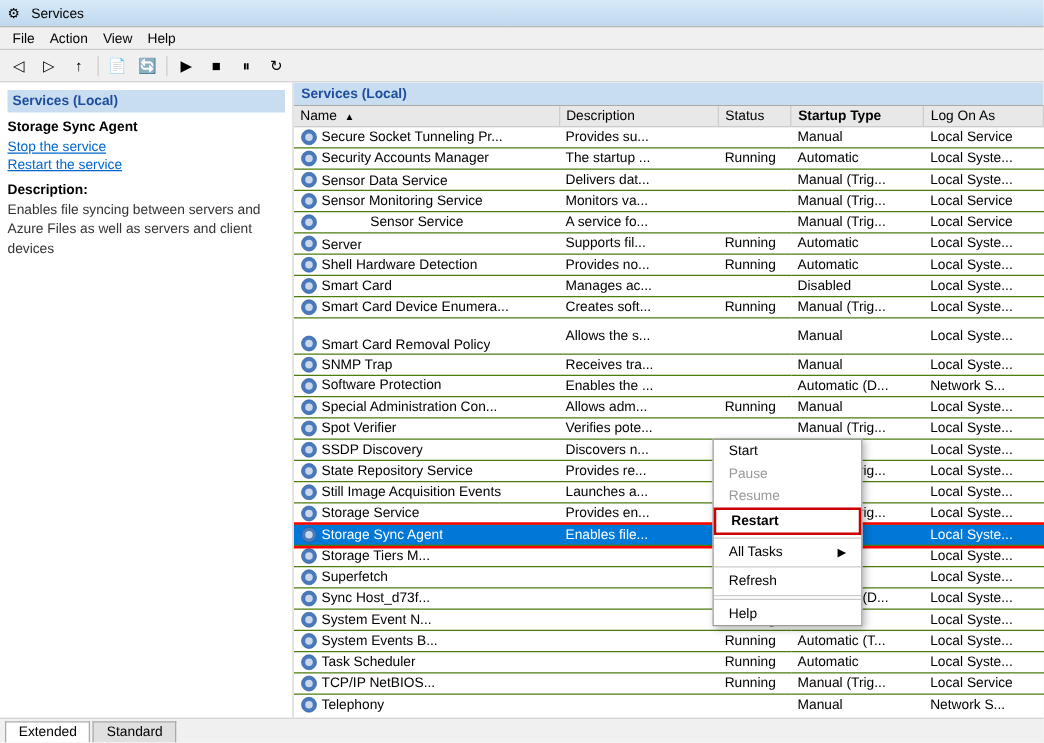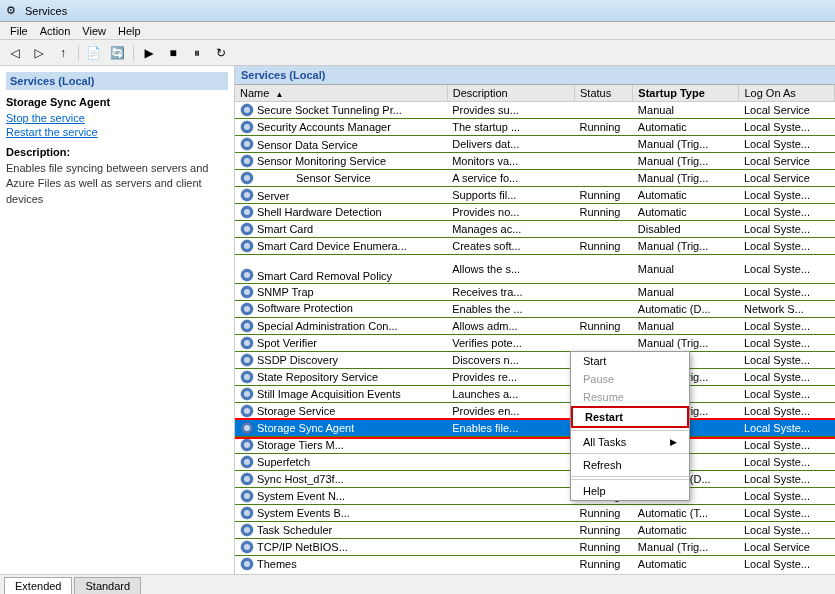--- a/index.html
+++ b/index.html
@@ -590,20 +590,33 @@
                 <span style="display: inline-block; width: 14px; height: 14px; margin-right: 3px; flex-shrink: 0;"><svg width="14" height="14" viewBox="0 0 14 14">
     <circle cx="7" cy="7" r="6" fill="#4a7abc" stroke="#2a5a9c" stroke-width="0.5"></circle>
     <circle cx="7" cy="7" r="3" fill="#fff" opacity="0.7"></circle>
   </svg></span>
                 <span style="overflow: hidden; text-overflow: ellipsis; white-space: nowrap;">TCP/IP NetBIOS...</span>
               </td>
               <td style="max-width: 115px;"></td>
               <td>Running</td>
               <td style="max-width: 95px;">Manual (Trig...</td>
               <td>Local Service</td>
+            </tr>
+            <tr>
+              <td style="display: flex; align-items: center; max-width: 195px;">
+                <span style="display: inline-block; width: 14px; height: 14px; margin-right: 3px; flex-shrink: 0;"><svg width="14" height="14" viewBox="0 0 14 14">
+    <circle cx="7" cy="7" r="6" fill="#4a7abc" stroke="#2a5a9c" stroke-width="0.5"></circle>
+    <circle cx="7" cy="7" r="3" fill="#fff" opacity="0.7"></circle>
+  </svg></span>
+                <span style="overflow: hidden; text-overflow: ellipsis; white-space: nowrap;">Telephony</span>
+              </td>
+              <td style="max-width: 115px;"></td>
+              <td></td>
+              <td style="max-width: 95px;">Manual</td>
+              <td>Network S...</td>
             </tr>
             <tr>
               <td style="display: flex; align-items: center; max-width: 195px;">
                 <span style="display: inline-block; width: 14px; height: 14px; margin-right: 3px; flex-shrink: 0;"><svg width="14" height="14" viewBox="0 0 14 14">
     <circle cx="7" cy="7" r="6" fill="#4a7abc" stroke="#2a5a9c" stroke-width="0.5"></circle>
     <circle cx="7" cy="7" r="3" fill="#fff" opacity="0.7"></circle>
   </svg></span>
                 <span style="overflow: hidden; text-overflow: ellipsis; white-space: nowrap;">Themes</span>
               </td>
               <td style="max-width: 115px;"></td>

